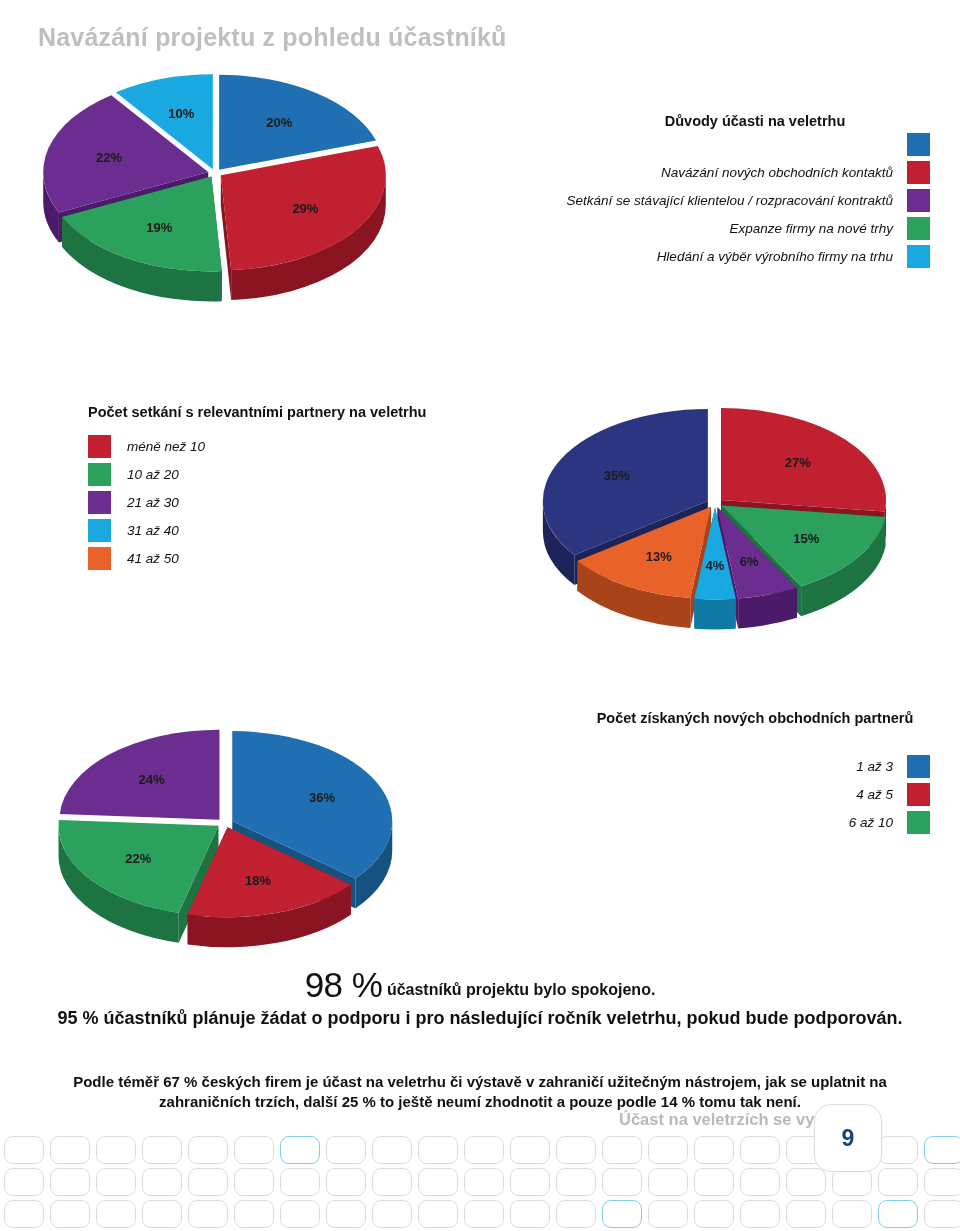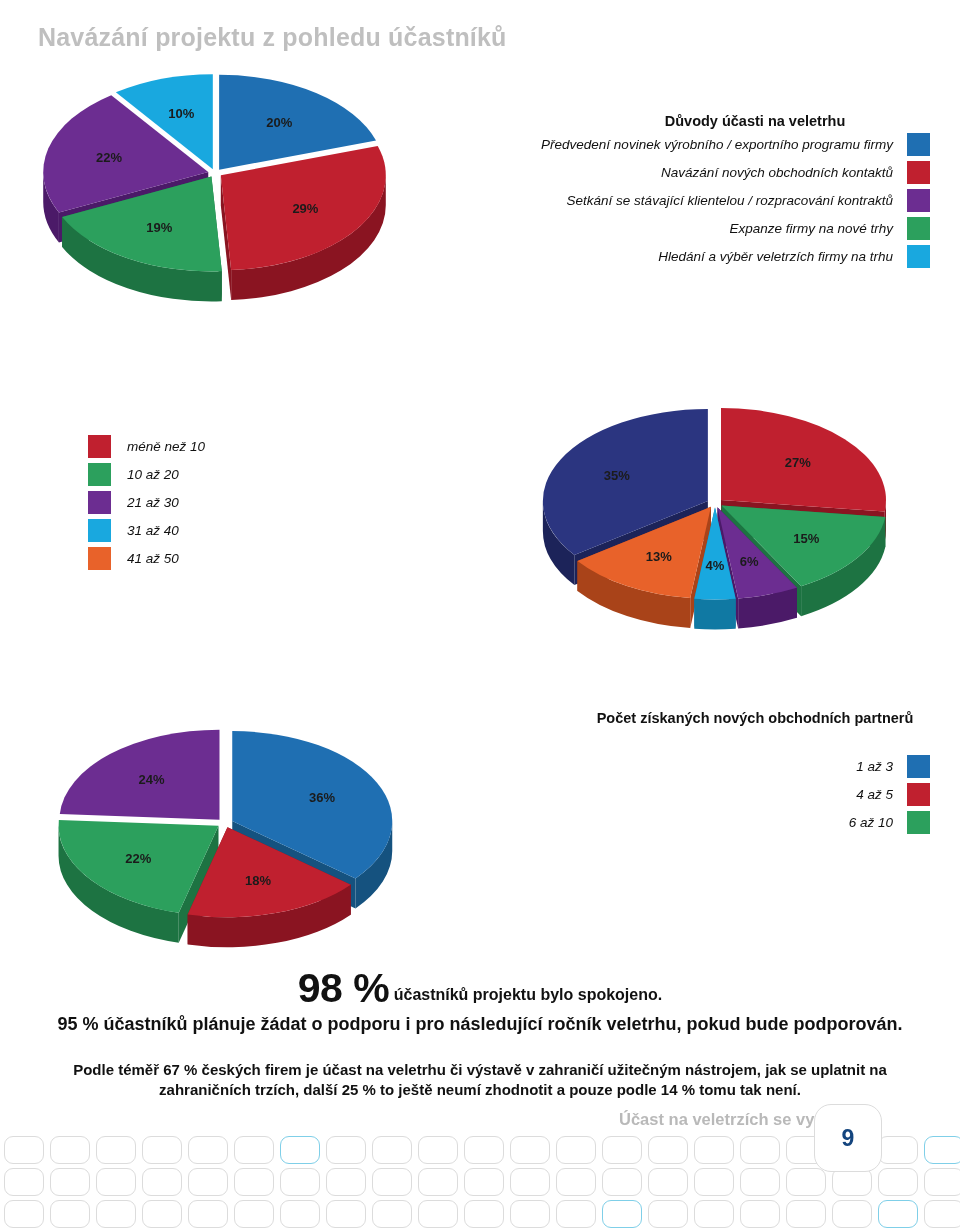--- a/index.html
+++ b/index.html
@@ -36,24 +36,24 @@
   .pie-wrap{position:absolute;}
   .pie-wrap svg{display:block;overflow:visible;}
   .slice-label{
     font-family:"Liberation Sans","DejaVu Sans",sans-serif;
     font-size:13px;font-weight:bold;fill:#1b1b1b;
   }
 
   
   #stat-block{position:absolute;left:0;right:0;top:966px;text-align:center;}
   .stat-line1{font-size:16px;font-weight:bold;color:#111;line-height:1.1;}
-  .stat-big{font-size:41px;font-weight:bold;letter-spacing:-.5px;vertical-align:-2px;}
+  .stat-big{font-size:35px;font-weight:normal;letter-spacing:-.5px;vertical-align:-2px;}
   .stat-line2{font-size:18px;font-weight:bold;color:#111;margin-top:3px;}
   .stat-para{
-    font-size:15px;font-weight:bold;color:#111;margin-top:25px;
+    font-size:15px;font-weight:bold;color:#111;margin-top:43px;
     line-height:1.35;padding:0 72px;
   }
 
   
   #footer-tagline{
     position:absolute;right:108px;top:1110px;
     font-size:16.5px;font-weight:bold;color:#b9b9b9;white-space:nowrap;
   }
   #tile-grid{position:absolute;left:0;top:1136px;width:960px;height:95px;}
   .tile-row{display:flex;gap:6px;padding-left:4px;}
@@ -102,41 +102,41 @@
           <text x="295.3999067682096" y="135.3720772965309" text-anchor="middle" class="slice-label">29%</text>
           <text x="149.36177325848448" y="154.16675659027544" text-anchor="middle" class="slice-label">19%</text>
           <text x="99.13386048864062" y="84.34987004014384" text-anchor="middle" class="slice-label">22%</text>
           <text x="171.22444251481824" y="40.14972523060166" text-anchor="middle" class="slice-label">10%</text>
         </g>
       </svg>
     </div>
   <div class="chart-title" id="title-1" style="left:560px;top:88px;width:390px;text-align:center;margin-top:25px;">Důvody účasti na veletrhu</div>
   <div class="legend labels-left" id="legend-1" style="left:420px;top:130px;width:510px;">
       <div class="legend-row right-text">
-        <span class="legend-label">Předvedení novinek výrobního / exportního programu firmy</span>
         <span class="swatch" style="background: rgb(31, 111, 178);"></span>
       </div>
       <div class="legend-row right-text">
         <span class="legend-label">Navázání nových obchodních kontaktů</span>
         <span class="swatch" style="background: rgb(192, 32, 47);"></span>
       </div>
       <div class="legend-row right-text">
         <span class="legend-label">Setkání se stávající klientelou / rozpracování kontraktů</span>
         <span class="swatch" style="background: rgb(108, 45, 145);"></span>
       </div>
       <div class="legend-row right-text">
         <span class="legend-label">Expanze firmy na nové trhy</span>
         <span class="swatch" style="background: rgb(44, 160, 93);"></span>
       </div>
       <div class="legend-row right-text">
-        <span class="legend-label">Hledání a výběr veletrzích firmy na trhu</span>
+        <span class="legend-label">Hledání a výběr výrobního firmy na trhu</span>
         <span class="swatch" style="background: rgb(25, 168, 223);"></span>
       </div>
     </div>
 
+  <div class="chart-title" id="title-2" style="left:88px;top:404px;">Počet setkání s relevantními partnery na veletrhu</div>
   <div class="legend labels-right" id="legend-2" style="left:88px;top:432px;width:300px;">
       <div class="legend-row">
         <span class="swatch" style="background: rgb(192, 32, 47);"></span>
         <span class="legend-label">méně než 10</span>
       </div>
       <div class="legend-row">
         <span class="swatch" style="background: rgb(44, 160, 93);"></span>
         <span class="legend-label">10 až 20</span>
       </div>
       <div class="legend-row">

